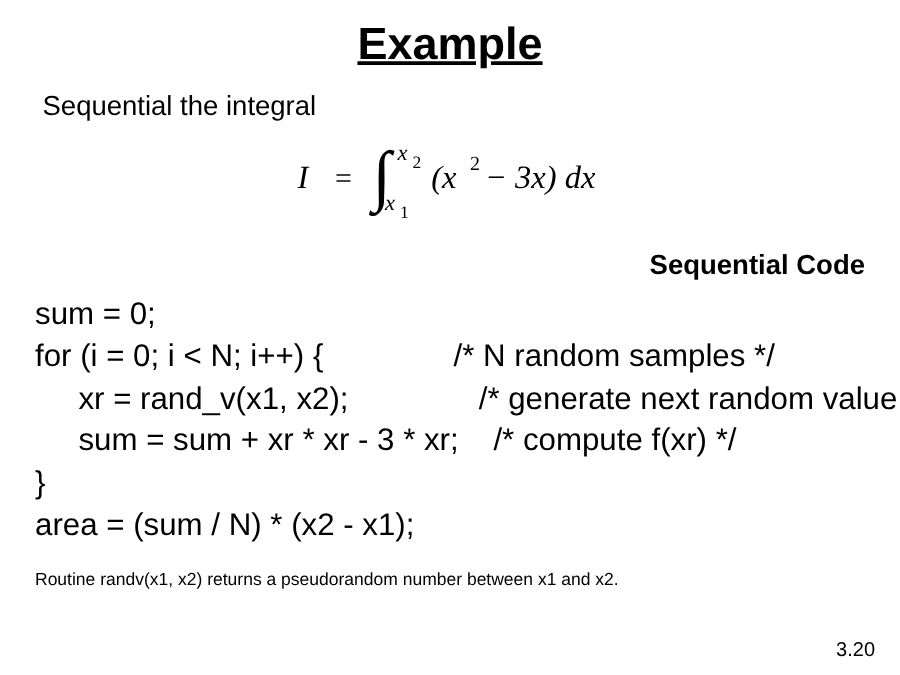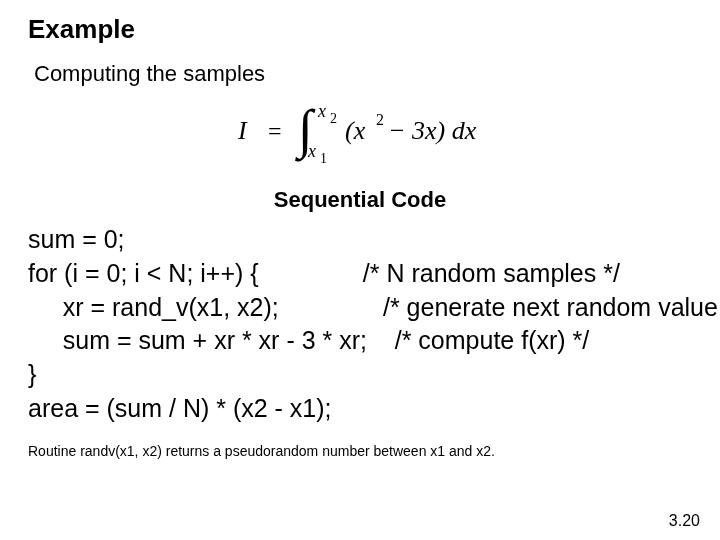--- a/index.html
+++ b/index.html
@@ -14,38 +14,40 @@
     overflow: hidden;
   }
   .slide {
     width: 720px;
     height: 540px;
     position: relative;
     box-sizing: border-box;
     padding: 10px 28px 0 28px;
   }
   .title {
+    text-align: center;
     font-weight: bold;
-    font-size: 26px;
+    font-size: 36px;
     margin-top: 4px;
     margin-bottom: 16px;
+    text-decoration: underline;
   }
   .subtitle {
     font-size: 22px;
     margin: 0 0 8px 6px;
   }
   .integral-line {
     text-align: center;
     margin: 6px 0 18px 0;
   }
   .integral-line svg {
     display: inline-block;
   }
   .section-heading {
-    text-align: center;
+    text-align: right;
     font-weight: bold;
     font-size: 22px;
     margin: 6px 0 10px 0;
   }
   .code-block {
     font-size: 25px;
     line-height: 1.35;
     white-space: pre;
     font-family: Arial, Helvetica, sans-serif;
     margin: 0 0 16px 0;
@@ -63,21 +65,21 @@
     margin-top: 33px;
   }
 </style>
 </head>
 <body>
 
 <div class="slide">
 
   <div class="title">Example</div>
 
-  <div class="subtitle">Computing the samples</div>
+  <div class="subtitle">Sequential the integral</div>
 
   <div class="integral-line">
     <svg width="300" height="70" viewBox="0 0 300 70">
       <g font-family="Georgia, 'Times New Roman', serif" fill="#000">
         <text x="28" y="44" font-size="26" font-style="italic">I</text>
         <text x="58" y="44" font-size="24">=</text>
 
         <text x="88" y="52" font-size="54">∫</text>
 
         <text x="108" y="22" font-size="18" font-style="italic">x</text>

